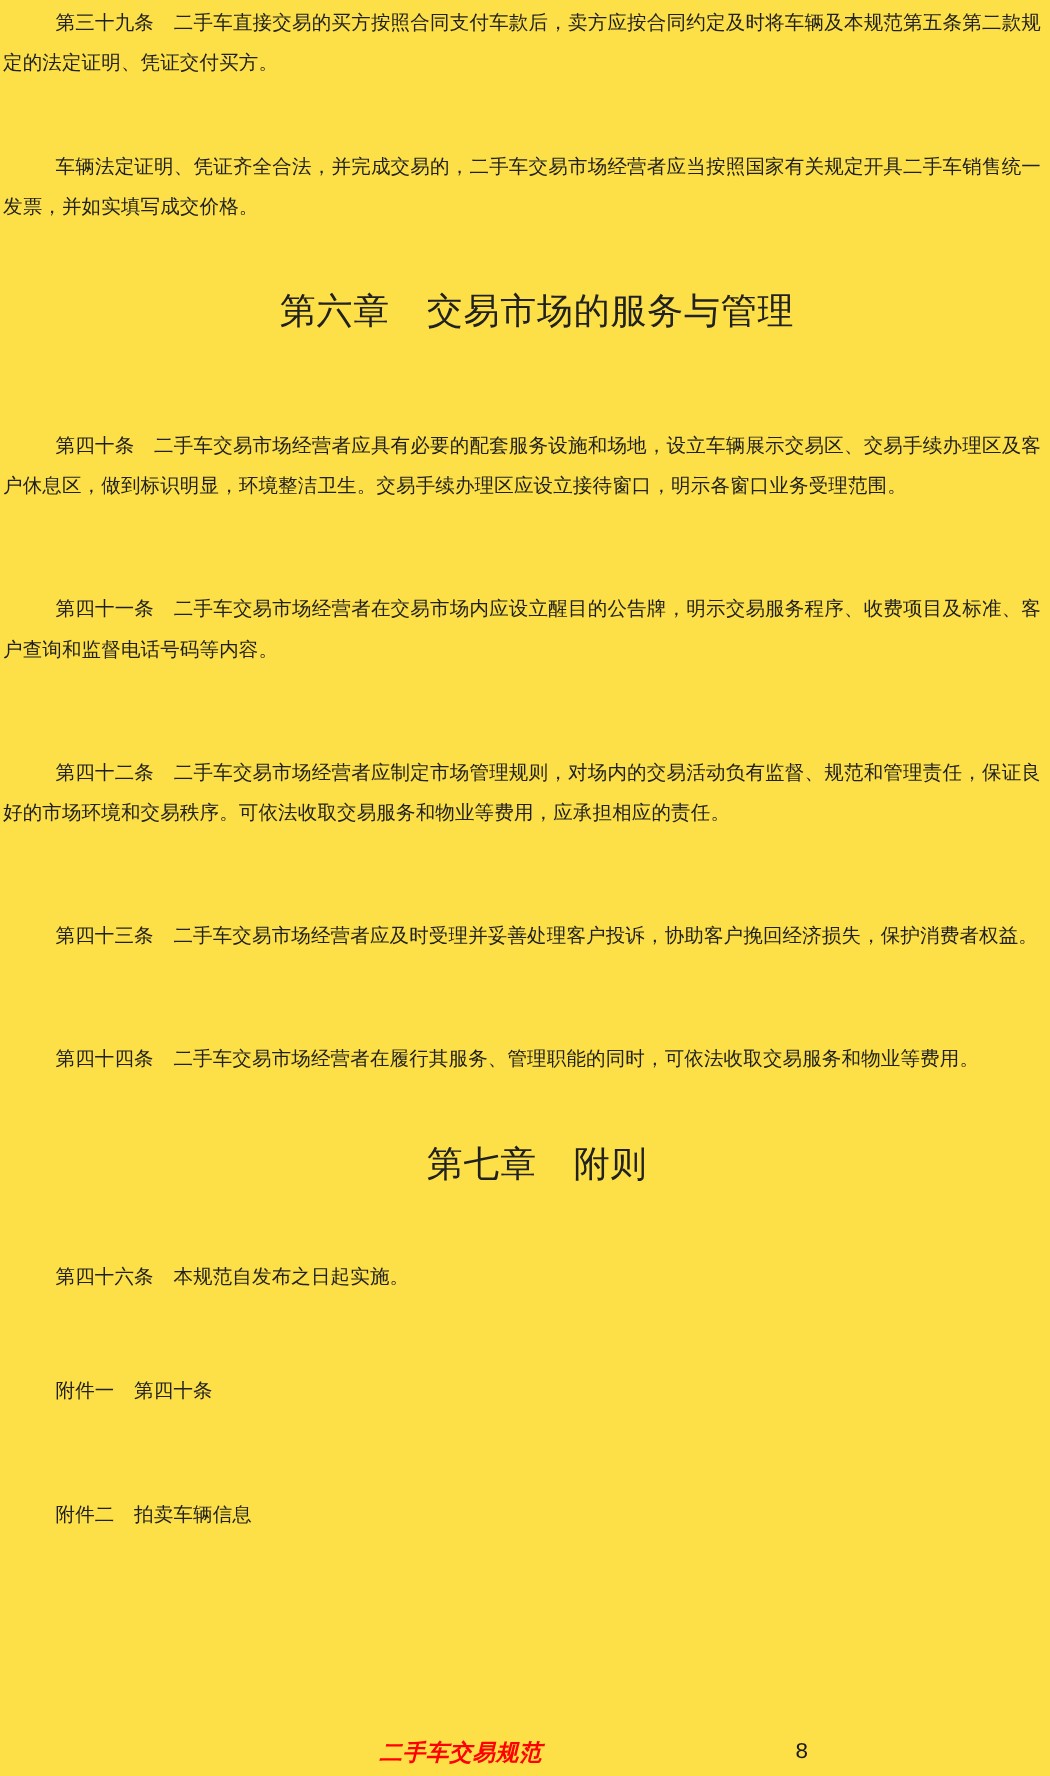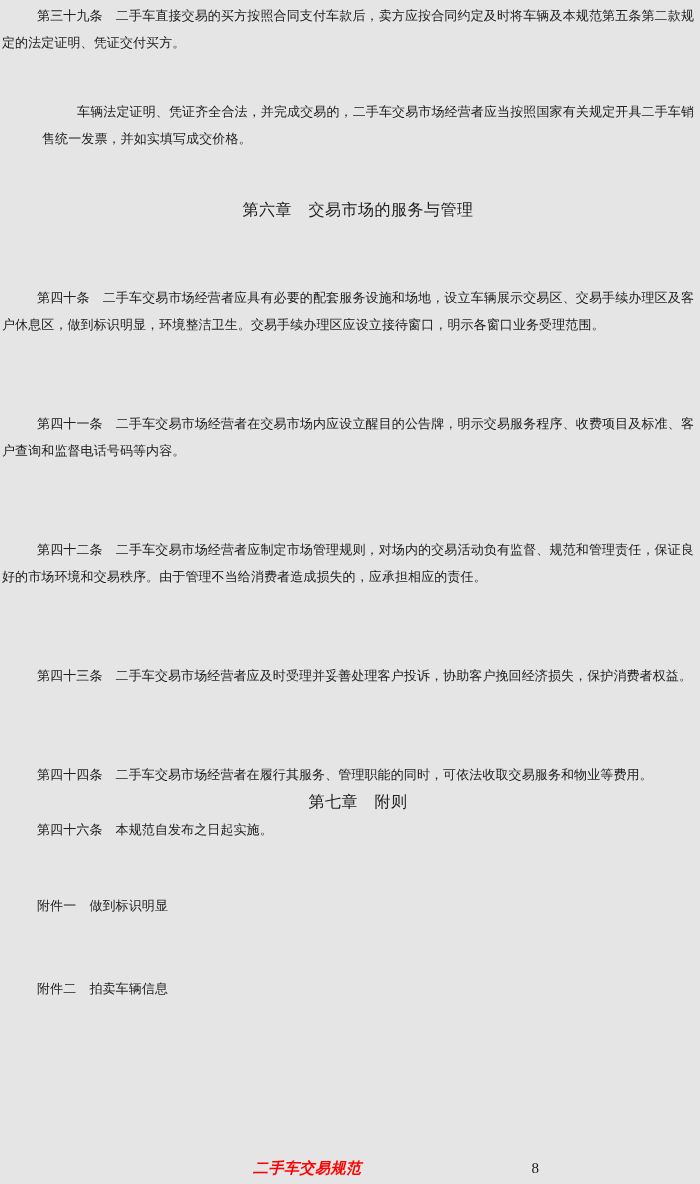--- a/index.html
+++ b/index.html
@@ -4,49 +4,49 @@
 <style>
   html, body {
     margin: 0;
     padding: 0;
     background: #ffffff;
   }
   .page {
     position: relative;
     width: 700px;
     height: 1184px;
-    background: #e5e5e5;
+    background: #fde047;
     overflow: hidden;
-    font-family: Liberation Serif, serif;
+    font-family: Liberation Mono, monospace;
     color: #212121;
   }
   .doc {
     padding: 2px 6px 0 2px; 
   }
   .para {
     margin: 0;
     font-size: 13px;
     line-height: 27px;
     letter-spacing: 0.1px;
     text-align: justify;
     text-indent: 35px;
     word-break: break-all;
   }
   .heading {
     margin: 0 0 0 20px; 
-    font-size: 16px;
+    font-size: 24px;
     line-height: 28px;
     font-weight: normal;
     text-align: center;
     letter-spacing: 0.5px;
   }
-  .mt42 { margin-top: 42px; margin-left: 40px; }
+  .mt42 { margin-top: 42px; }
   .mt44 { margin-top: 44px; }
-  .mt45 { }
-  .mt46 { margin-top: 72px; }
+  .mt45 { margin-top: 45px; }
+  .mt46 { margin-top: 55px; }
   .mt49 { margin-top: 49px; }
   .mt50 { margin-top: 56px; }
   .mt51 { margin-top: 51px; }
   .mt52 { margin-top: 60px; }
   .footer {
     position: absolute;
     left: 0;
     top: 1159px;
     width: 556px;
     height: 22px;
@@ -78,32 +78,32 @@
     <p class="para">第三十九条　二手车直接交易的买方按照合同支付车款后，卖方应按合同约定及时将车辆及本规范第五条第二款规定的法定证明、凭证交付买方。</p>
 
     <p class="para mt42">车辆法定证明、凭证齐全合法，并完成交易的，二手车交易市场经营者应当按照国家有关规定开具二手车销售统一发票，并如实填写成交价格。</p>
 
     <h2 class="heading mt44">第六章　交易市场的服务与管理</h2>
 
     <p class="para mt52">第四十条　二手车交易市场经营者应具有必要的配套服务设施和场地，设立车辆展示交易区、交易手续办理区及客户休息区，做到标识明显，环境整洁卫生。交易手续办理区应设立接待窗口，明示各窗口业务受理范围。</p>
 
     <p class="para mt46">第四十一条　二手车交易市场经营者在交易市场内应设立醒目的公告牌，明示交易服务程序、收费项目及标准、客户查询和监督电话号码等内容。</p>
 
-    <p class="para mt46">第四十二条　二手车交易市场经营者应制定市场管理规则，对场内的交易活动负有监督、规范和管理责任，保证良好的市场环境和交易秩序。由于管理不当给消费者造成损失的，应承担相应的责任。</p>
+    <p class="para mt46">第四十二条　二手车交易市场经营者应制定市场管理规则，对场内的交易活动负有监督、规范和管理责任，保证良好的市场环境和交易秩序。可依法收取交易服务和物业等费用，应承担相应的责任。</p>
 
     <p class="para mt46">第四十三条　二手车交易市场经营者应及时受理并妥善处理客户投诉，协助客户挽回经济损失，保护消费者权益。</p>
 
     <p class="para mt46">第四十四条　二手车交易市场经营者在履行其服务、管理职能的同时，可依法收取交易服务和物业等费用。</p>
 
 
     <h2 class="heading mt45">第七章　附则</h2>
 
     <p class="para mt45">第四十六条　本规范自发布之日起实施。</p>
 
-    <p class="para mt49">附件一　做到标识明显</p>
+    <p class="para mt49">附件一　第四十条</p>
 
     <p class="para mt50">附件二　拍卖车辆信息</p>
 
   </div>
 
   <div class="footer">
     <span class="footer-title">二手车交易规范</span>
     <span class="page-number">8</span>
   </div>
 </div>

